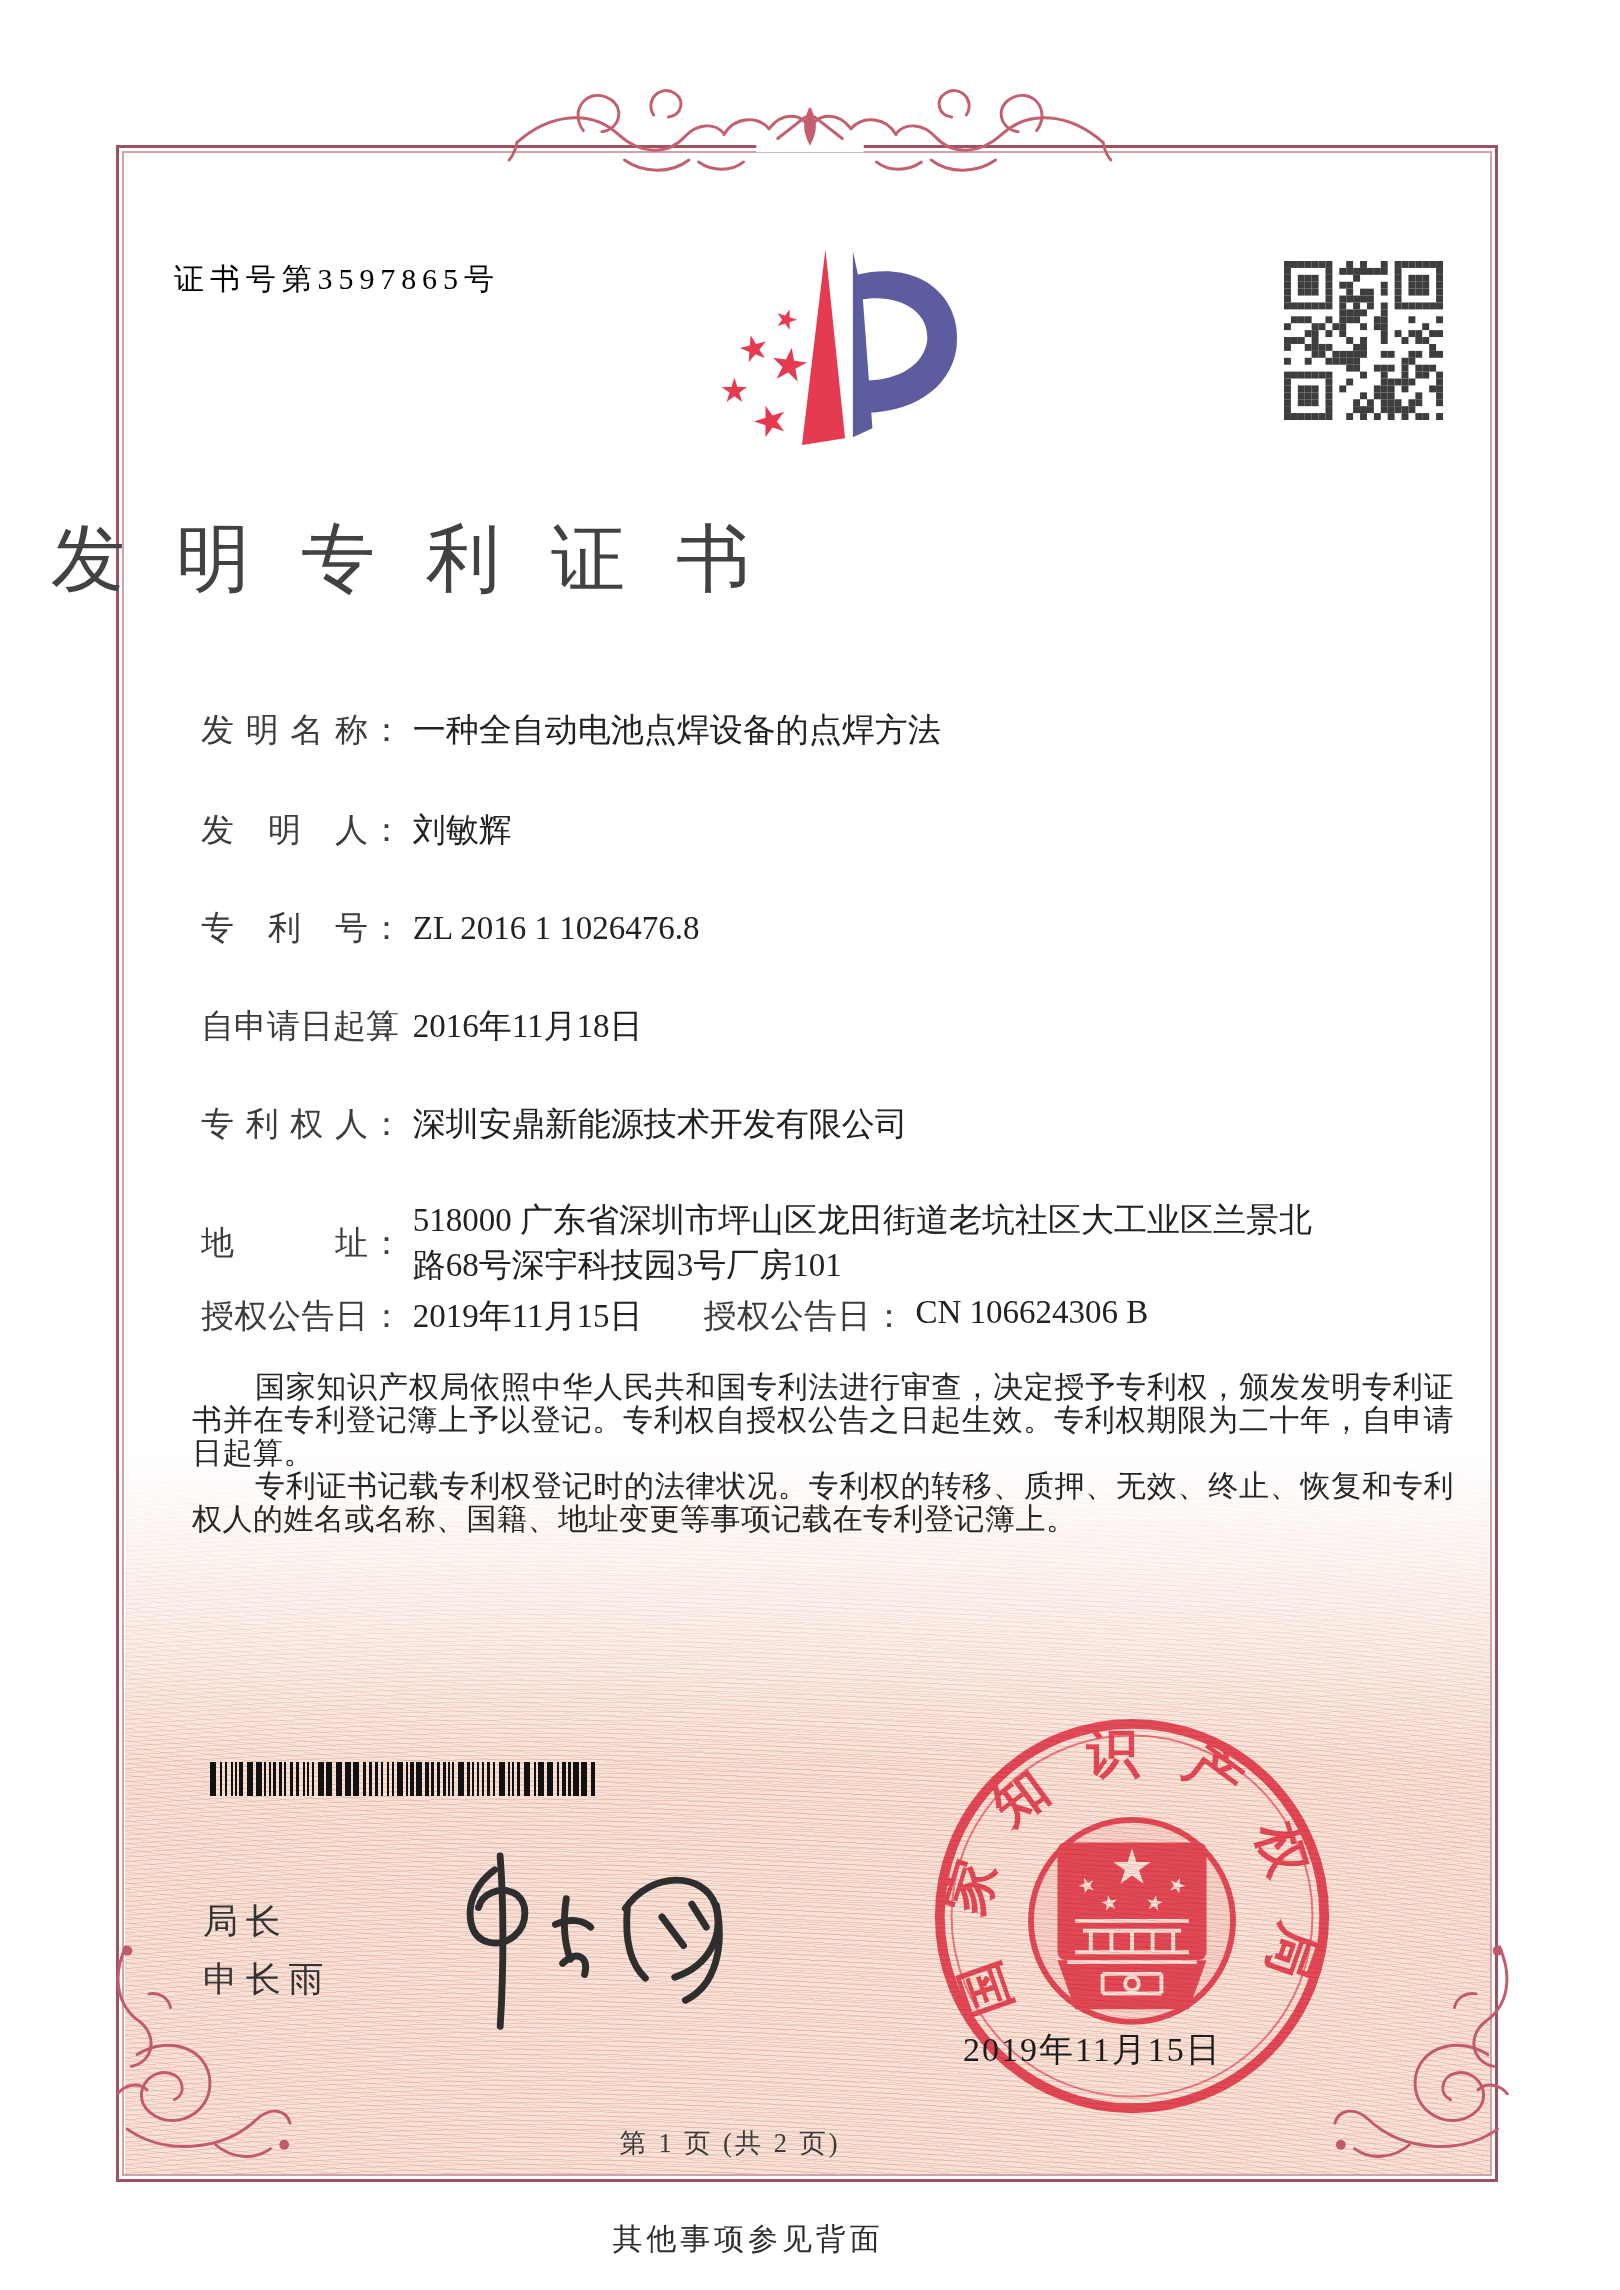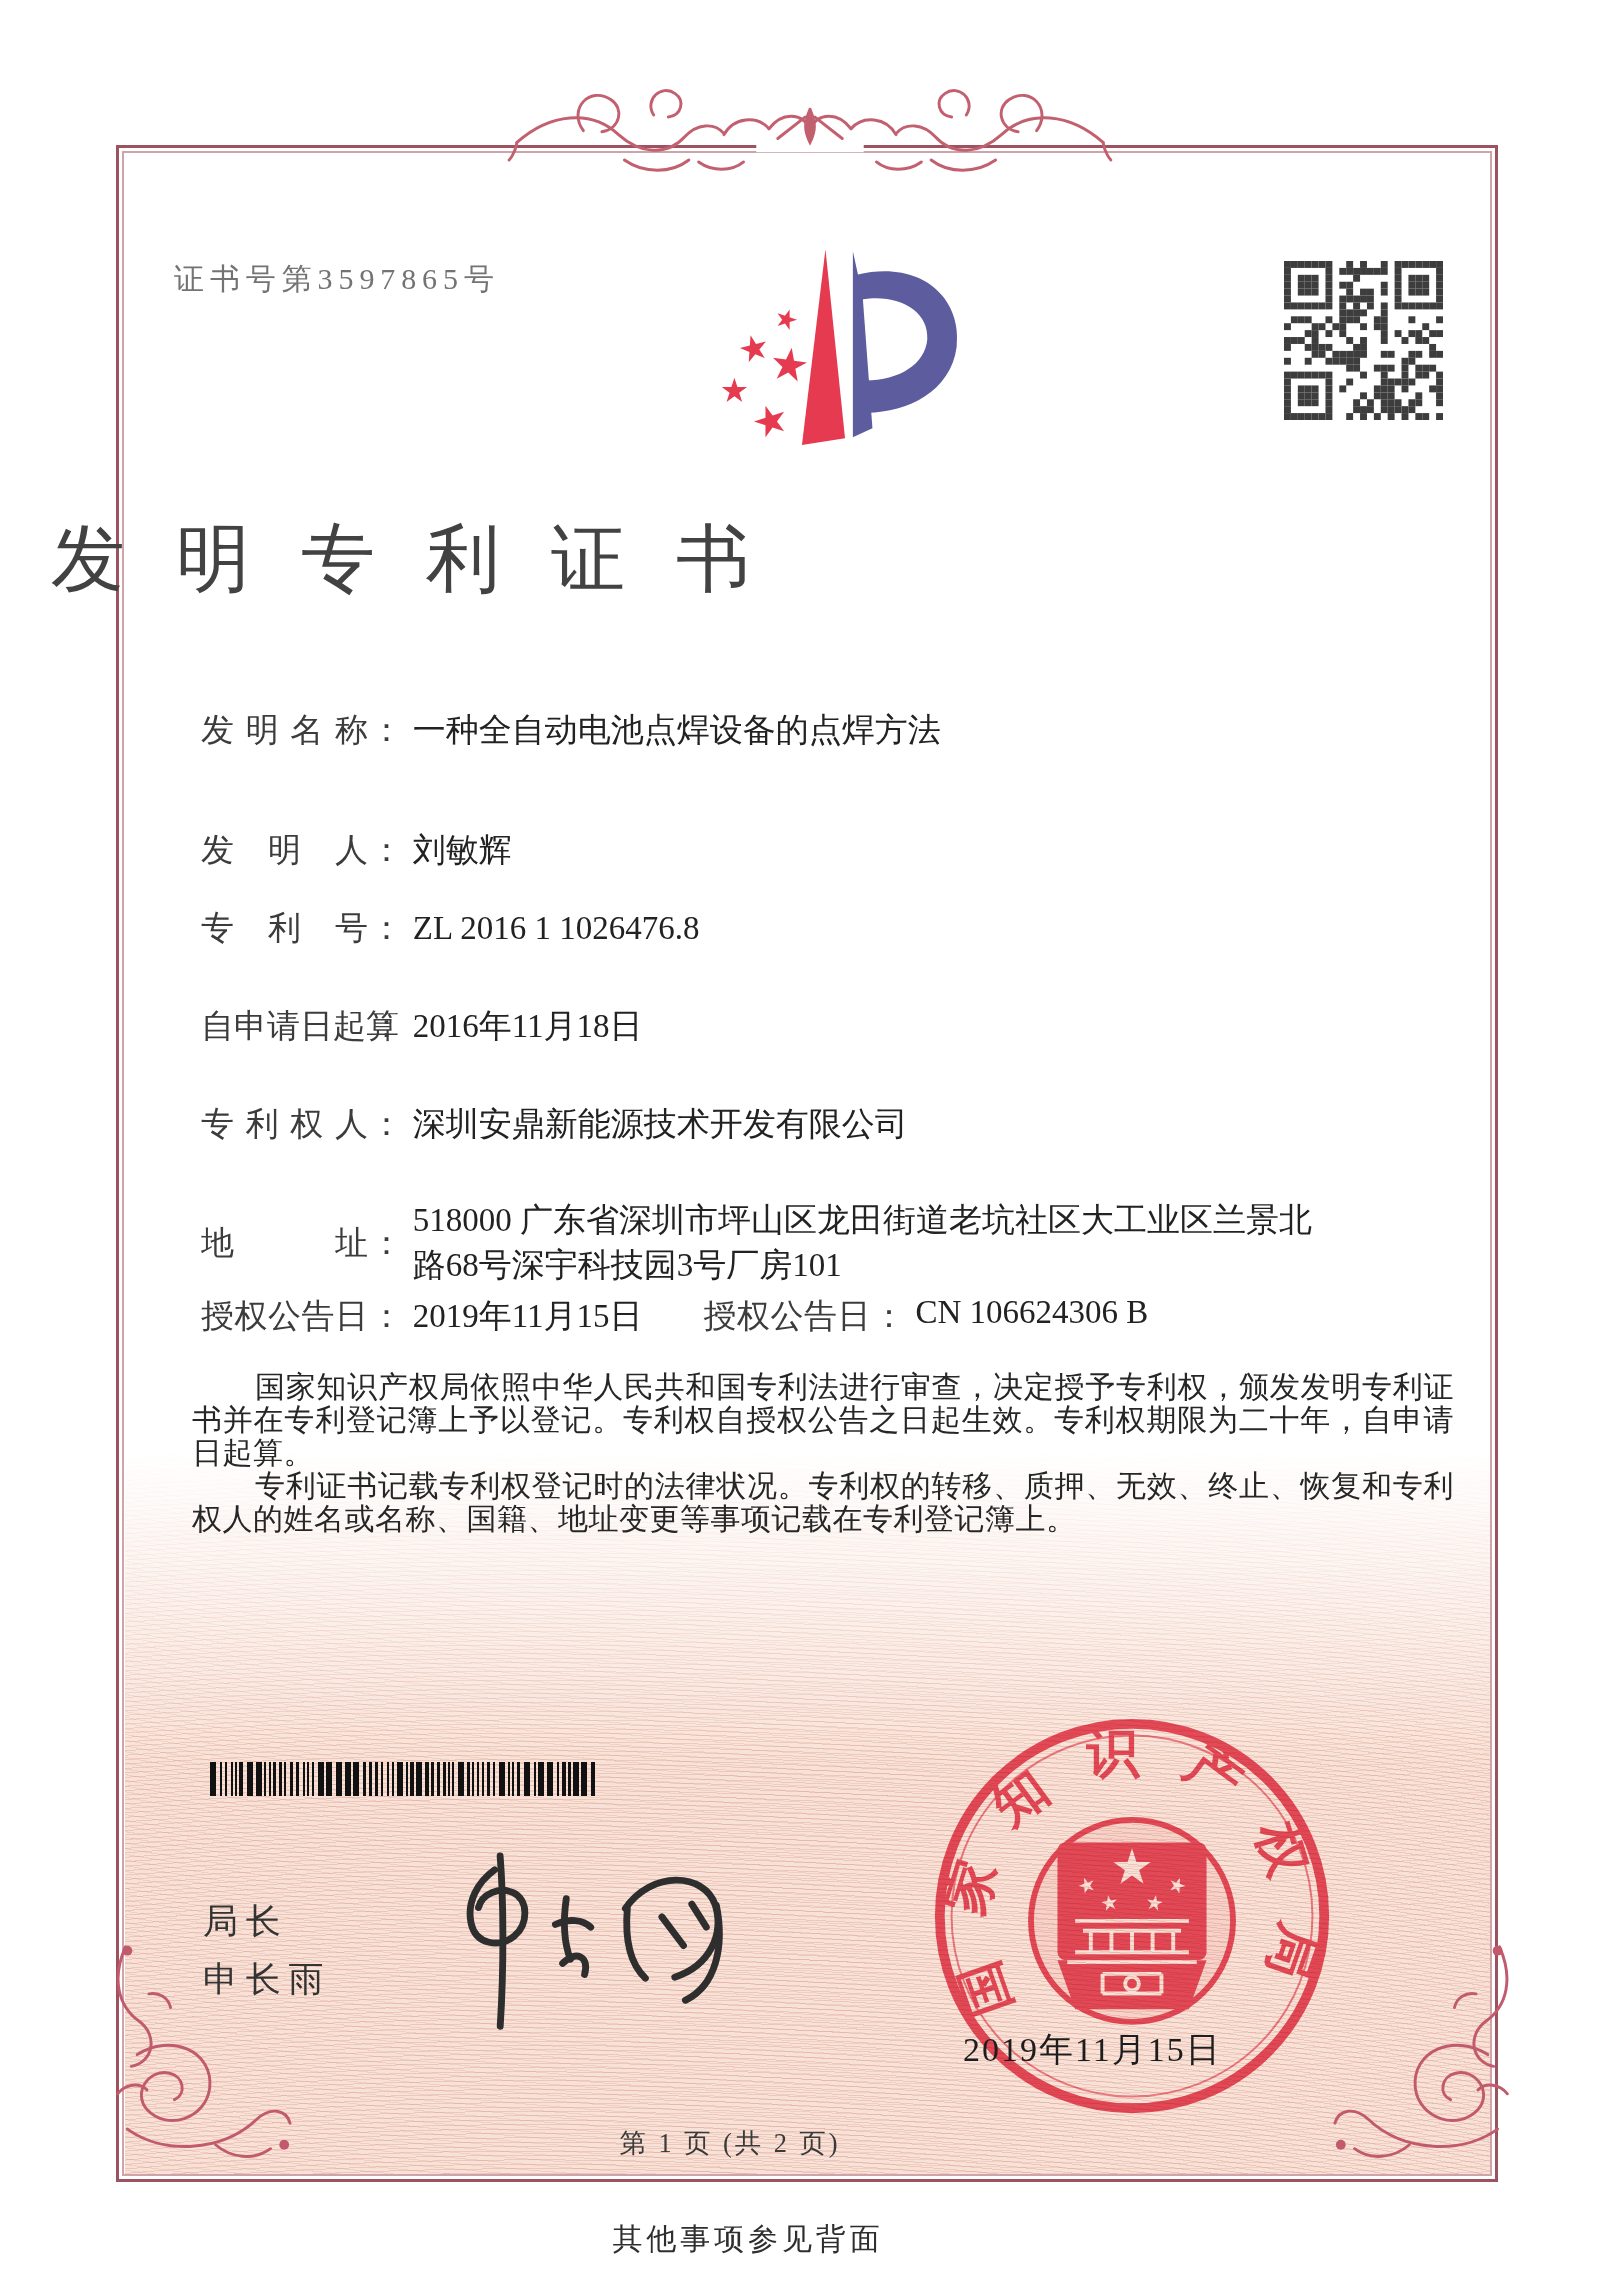--- a/index.html
+++ b/index.html
@@ -12,21 +12,21 @@
   
   .texture{position:absolute;left:125px;top:1451px;width:1366px;height:723px;
      background-color:#f8e2d7;
      background-image:
        repeating-radial-gradient(ellipse 2548px 1274px at 30% 260%, rgba(208,128,110,.28) 0 2px, rgba(255,255,255,0) 2px 8.8px),
        repeating-radial-gradient(ellipse 2352px 1176px at 75% -160%, rgba(208,128,110,.20) 0 2px, rgba(255,255,255,0) 2px 10.8px);
      -webkit-mask-image:linear-gradient(to bottom, transparent 0, #000 314px);
      mask-image:linear-gradient(to bottom, transparent 0, #000 314px);}
   .orn{position:absolute;}
   
-  .cert-no{position:absolute;left:174px;top:259px;font-size:30px;letter-spacing:5.9px;color:#737373;}
+  .cert-no{position:absolute;left:174px;top:259px;font-size:30px;letter-spacing:5.9px;color:#000000;}
   .title{position:absolute;left:0;top:510px;width:1620px;text-align:left;
          font-size:74px;letter-spacing:51px;padding-left:51px;box-sizing:border-box;
          color:#424242;font-weight:500;}
   .frow{position:absolute;left:201px;display:flex;align-items:center;font-size:33px;color:#2f2f2f;white-space:nowrap;}
   .flabel{display:inline-block;width:167px;text-align:justify;text-align-last:justify;color:#3c3c3c;}
   .colon{padding:0 9.8px 0 2px;color:#3c3c3c;}
   .fval{color:#222;}
   .addr-val{white-space:normal;width:926px;line-height:45px;}
   .pair2{margin-left:61px;display:flex;}
   .body-text{position:absolute;left:192px;top:1370px;width:1262px;font-size:30px;line-height:33px;
@@ -385,21 +385,21 @@
       <rect x="154" y="154" width="7" height="7" fill="#3d3d3d"></rect>
     </svg>
 
   <div class="title">发明专利证书</div>
 
   <div class="frow" style="top:708px;">
     <span class="flabel">发明名称</span>
       <span class="colon">：</span>
       <span class="fval">一种全自动电池点焊设备的点焊方法</span>
   </div>
-  <div class="frow" style="top:828px;">
+  <div class="frow" style="top:808px;">
     <span class="flabel">发明人</span>
       <span class="colon">：</span>
       <span class="fval">刘敏辉</span>
   </div>
   <div class="frow" style="top:906px;">
     <span class="flabel">专利号</span>
       <span class="colon">：</span>
       <span class="fval">ZL 2016 1 1026476.8</span>
   </div>
   <div class="frow" style="top:1004px;">

